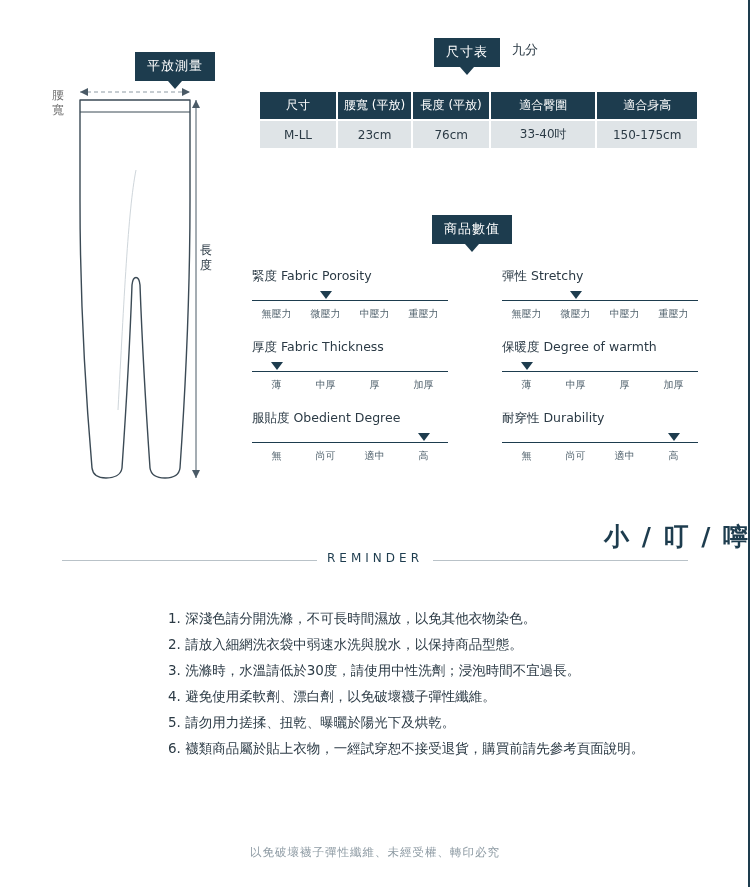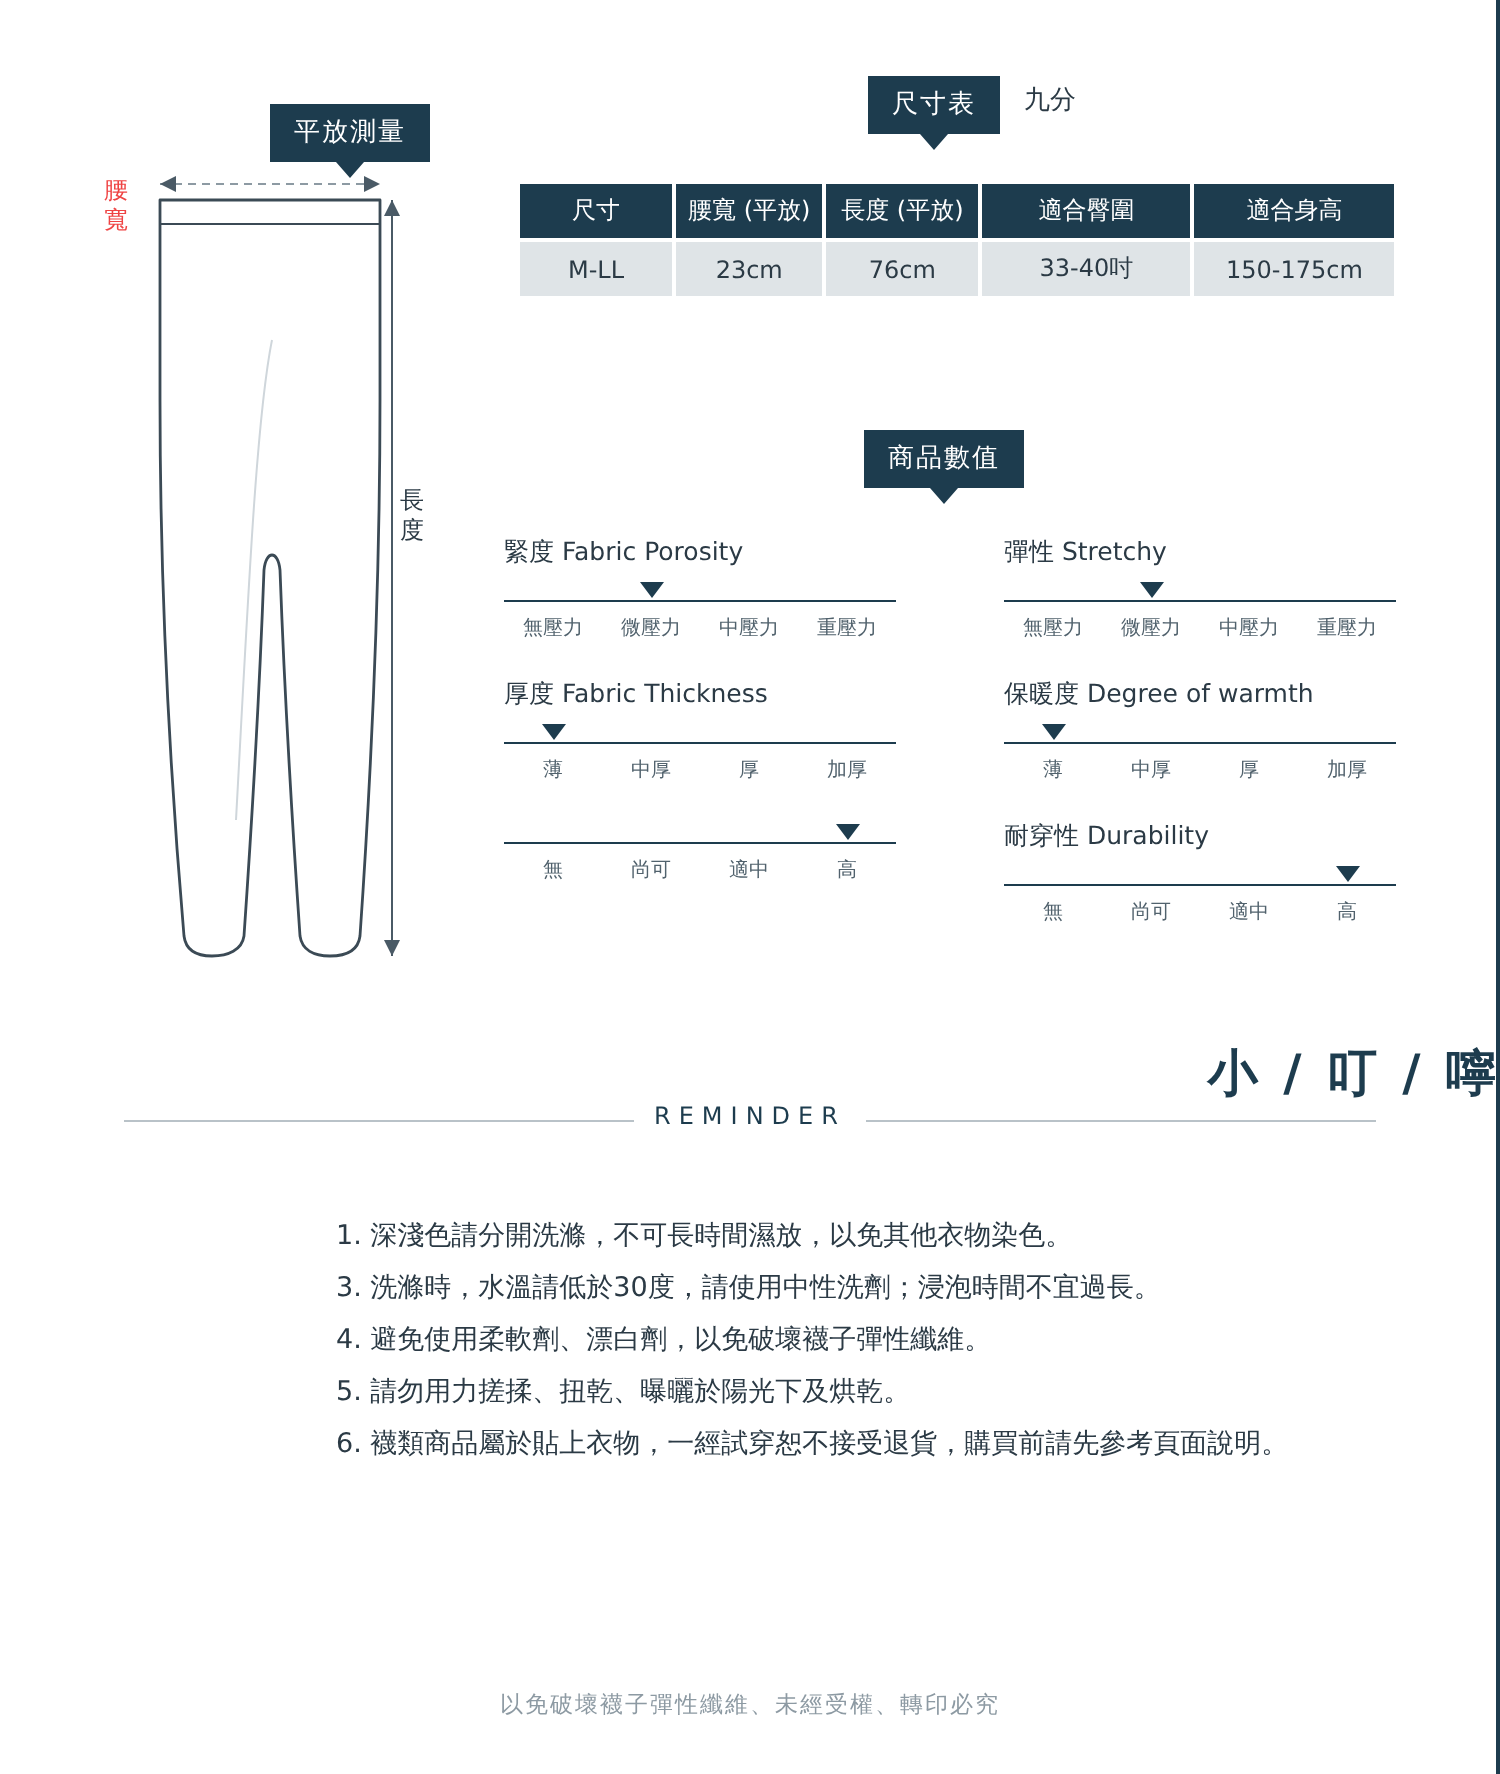--- a/index.html
+++ b/index.html
@@ -61,21 +61,21 @@
     top: 80px;
     width: 180px;
     height: 420px;
   }
   #waist-label {
     position: absolute;
     left: 50px;
     top: 88px;
     font-size: 12px;
     line-height: 15px;
-    color: #ef4444;
+    color: #737373;
     width: 16px;
     text-align: center;
   }
   #length-label {
     position: absolute;
     left: 198px;
     top: 243px;
     font-size: 12px;
     line-height: 15px;
     color: #2b3a45;
@@ -329,20 +329,21 @@
           <span>薄</span>
           <span>中厚</span>
           <span>厚</span>
           <span>加厚</span>
         </div>
       </div>
     </div>
 
     <div class="gauge-row">
       <div class="gauge">
+        <div class="gauge-title">服貼度 Obedient Degree</div>
         <div class="gauge-bar">
           <div class="line"></div>
           <div class="marker" style="left:87.5%"></div>
         </div>
         <div class="gauge-scale">
           <span>無</span>
           <span>尚可</span>
           <span>適中</span>
           <span>高</span>
         </div>
@@ -365,20 +366,21 @@
 
   </div>
 
   <div id="reminder-title">小 / 叮 / 嚀</div>
   <div id="reminder-sub">REMINDER</div>
   <div id="reminder-rule-left"></div>
   <div id="reminder-rule-right"></div>
 
   <ul id="reminder-list">
     <li>1. 深淺色請分開洗滌，不可長時間濕放，以免其他衣物染色。</li>
+    <li>2. 請放入細網洗衣袋中弱速水洗與脫水，以保持商品型態。</li>
     <li>3. 洗滌時，水溫請低於30度，請使用中性洗劑；浸泡時間不宜過長。</li>
     <li>4. 避免使用柔軟劑、漂白劑，以免破壞襪子彈性纖維。</li>
     <li>5. 請勿用力搓揉、扭乾、曝曬於陽光下及烘乾。</li>
     <li>6. 襪類商品屬於貼上衣物，一經試穿恕不接受退貨，購買前請先參考頁面說明。</li>
   </ul>
 
   <div id="footer">以免破壞襪子彈性纖維、未經受權、轉印必究</div>
 
 </div>
 

